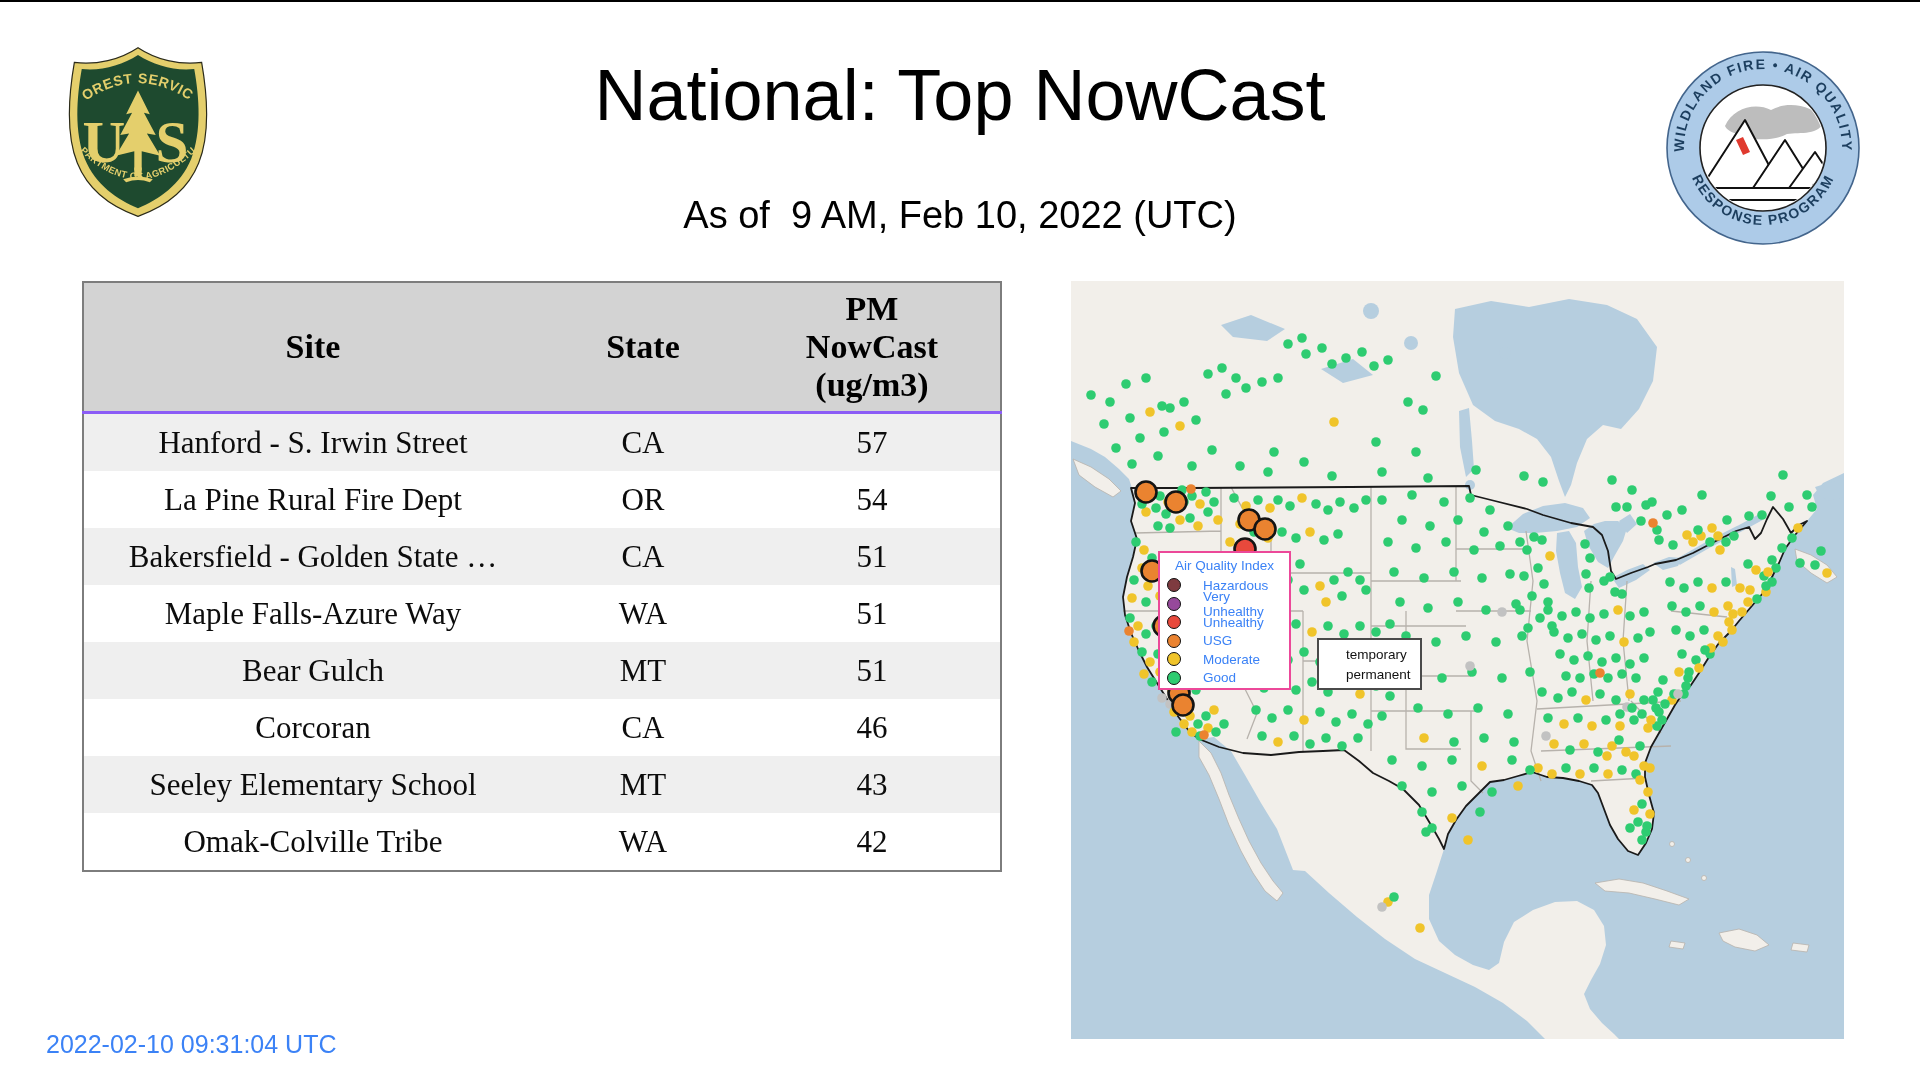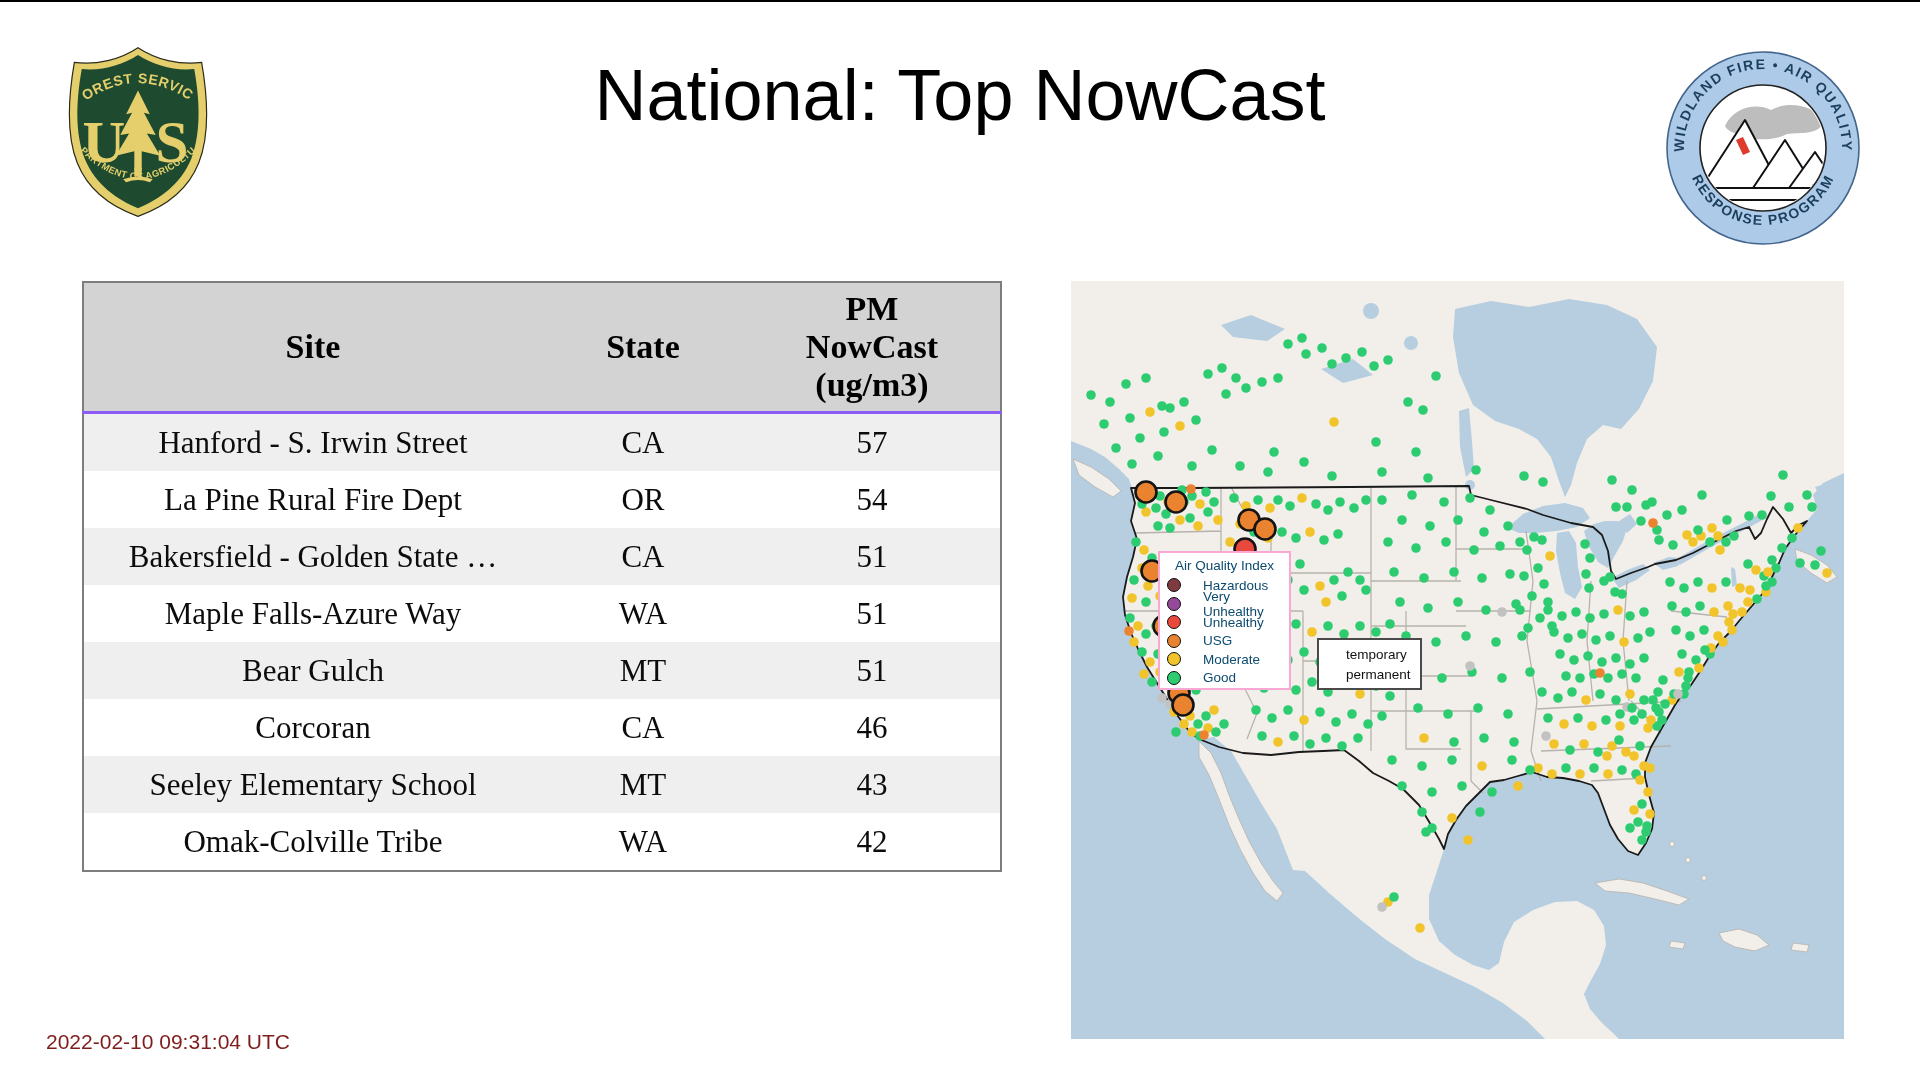--- a/index.html
+++ b/index.html
@@ -21,31 +21,31 @@
   .sites-table th.pm-col{white-space:pre-line;line-height:1.12;}
   .sites-table td{font-size:31px;color:#0c0c0c;text-align:center;height:57px;padding:0;}
   .sites-table tbody tr:nth-child(odd){background:#efefef;}
   .sites-table tbody tr:nth-child(even){background:#ffffff;}
   .col-site{width:50%;} .col-state{width:22%;} .col-pm{width:28%;}
 
   
   .monitor-map{position:absolute;left:1071px;top:279px;width:773px;height:758px;}
   .monitor-map svg.geo{position:absolute;left:0;top:0;}
   .aqi-legend{position:absolute;left:87px;top:270px;width:133px;height:139px;background:#fff;
-              border:2px solid #f9a8d4;box-sizing:border-box;padding:5px 7px 4px 7px;
-              font-size:13.5px;color:#0c4a6e;}
+              border:2px solid #ec4899;box-sizing:border-box;padding:5px 7px 4px 7px;
+              font-size:13.5px;color:#3b82f6;}
   .aqi-legend .lg-title{text-align:center;margin-bottom:3px;}
   .aqi-legend .lg-row{display:flex;align-items:center;gap:22px;height:18.5px;}
   .aqi-legend .sw{width:12px;height:12px;border-radius:50%;border:1.6px solid #111;flex:0 0 auto;}
   .marker-legend{position:absolute;left:246px;top:357px;width:105px;height:52px;background:#fff;
                  border:2px solid #4a4a4a;box-sizing:border-box;padding:4px 22px;
                  font-size:13.5px;color:#111;}
   .marker-legend .lg-row{display:flex;align-items:center;gap:5px;height:20px;}
 
-  .timestamp{position:absolute;left:46px;top:1028px;font-size:21px;color:#7f1d1d;}
+  .timestamp{position:absolute;left:46px;top:1028px;font-size:25px;color:#3b82f6;}
 </style>
 </head>
 <body>
 
 <div class="page">
 
   <svg class="usfs-logo" viewBox="0 0 100 116">
     <path d="M50,1 C62,9 78,13 93,11 C97,34 99,59 91,79 C83,99 67,109 50,115 C33,109 17,99 9,79 C1,59 3,34 7,11 C22,13 38,9 50,1 Z" fill="#E4CF6C" stroke="#2A2A1a" stroke-width="0.8"></path>
     <path d="M50,6 C61,13 75,17 88,15.5 C91.5,35 93,58 86,76 C78.5,94 64,103.5 50,109.5 C36,103.5 21.5,94 14,76 C7,58 8.5,35 12,15.5 C25,17 39,13 50,6 Z" fill="#1E4A2F"></path>
     <defs>
@@ -61,20 +61,21 @@
       <path d="M50,30 L58,46 L54,45 L62,60 L56,59 L65,74 L52.5,71 L52.5,84 L47.5,84 L47.5,71 L35,74 L44,59 L38,60 L46,45 L42,46 Z"></path>
       <rect x="47.5" y="82" width="5" height="6"></rect>
       <path d="M40,90 Q50,86 60,90 L58,92 Q50,89 42,92 Z"></path>
     </g>
     <text font-size="6.3" font-weight="bold" fill="#E4CF6C" font-family="Liberation Sans, sans-serif" letter-spacing="0.3">
       <textPath href="#doaArc" startOffset="50%" text-anchor="middle">DEPARTMENT OF AGRICULTURE</textPath>
     </text>
   </svg>
 
   <div class="page-title">National: Top NowCast</div>
+  <div class="page-subtitle">As of  9 AM, Feb 10, 2022 (UTC)</div>
 
   <svg class="wfaqrp-logo" viewBox="0 0 200 200">
     <circle cx="100" cy="100" r="96" fill="#ADCBE8" stroke="#43658C" stroke-width="1.6"></circle>
     <circle cx="100" cy="100" r="63" fill="#FFFFFF" stroke="#222222" stroke-width="1.6"></circle>
     <defs>
       <path id="ringTop" d="M 21,100 A 79,79 0 0 1 179,100"></path>
       <path id="ringBottom" d="M 23,100 A 77,77 0 0 0 177,100"></path>
       <clipPath id="innerClip">
           <circle cx="100" cy="100" r="61.5"></circle>
         </clipPath>

